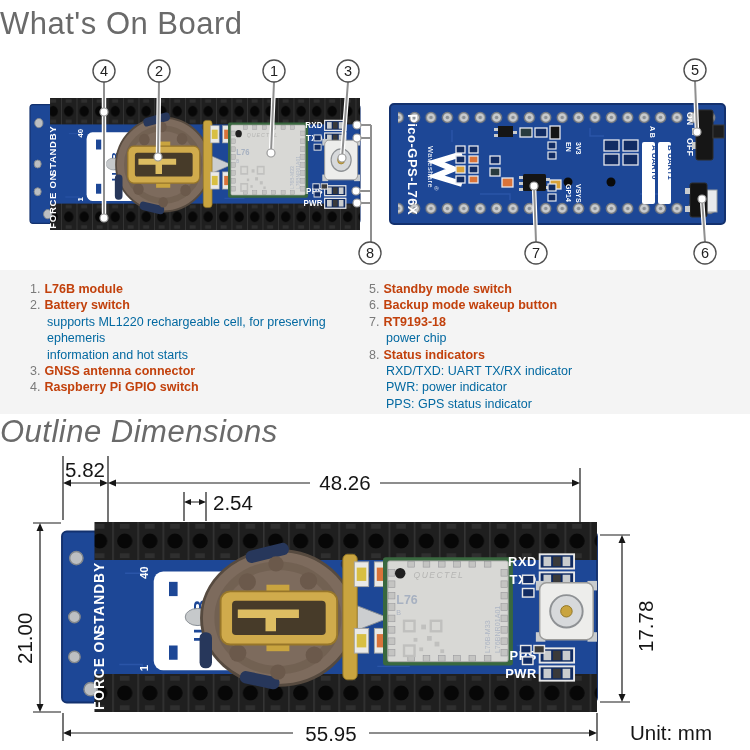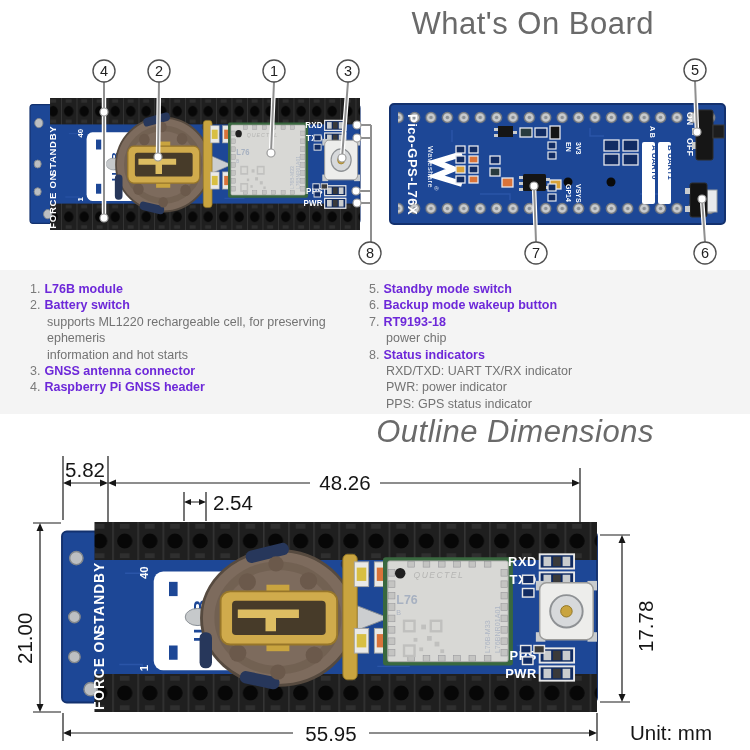--- a/index.html
+++ b/index.html
@@ -1,27 +1,27 @@
 <!DOCTYPE html>
 <html><head>
 <meta charset="utf-8">
 <style>
   html,body{margin:0;padding:0;background:#fff;}
   #page{position:relative;width:750px;height:750px;background:#fff;overflow:hidden;
         font-family:"Liberation Sans",sans-serif;}
   .abs{position:absolute;}
-  h1.sec-title,h2.sec-title{position:absolute;left:0;width:654px;margin:0;text-align:right;
+  h1.sec-title,h2.sec-title{position:absolute;left:0;width:654px;margin:0;text-align:left;
         font-weight:400;font-size:31px;color:#6a6a6a;letter-spacing:.5px;}
   #title-wob{top:6px;}
   #title-od{top:414px;font-style:italic;}
   .legend{position:absolute;left:0;top:270px;width:750px;height:144px;background:#f4f4f4;}
   .lcol{position:absolute;top:11px;font-size:12.5px;line-height:16.4px;color:#444;}
   .lcol .num{color:#7a7a7a;margin-right:4px;}
-  .lcol .ti{font-weight:bold;color:#6d28d9;}
-  .lcol .sub{color:#737373;padding-left:17px;}
+  .lcol .ti{font-weight:bold;color:#c2410c;}
+  .lcol .sub{color:#0369a1;padding-left:17px;}
   svg{overflow:visible;}
   #overlay{pointer-events:none;}
   
   .sk{font:bold 14.5px "Liberation Sans",sans-serif;fill:#fff;letter-spacing:1px;}
   .sk2{font:bold 12px "Liberation Sans",sans-serif;fill:#fff;}
   .sk3{font:bold 13.5px "Liberation Sans",sans-serif;fill:#fff;text-anchor:end;letter-spacing:.5px;}
   .usbt{font:bold 19px "Liberation Sans",sans-serif;fill:#1d4796;letter-spacing:2px;}
   .mtxt{font:italic 9px "Liberation Sans",sans-serif;fill:#b5b5b3;letter-spacing:1.5px;}
   .mtxt2{font:bold 13px "Liberation Sans",sans-serif;fill:#a7b1c1;}
   .mtxt3{font:7.5px "Liberation Sans",sans-serif;fill:#aeb6c4;}
@@ -317,21 +317,21 @@
     </g>
   </svg>
 
   <section class="legend">
     <div class="lcol" style="left:30px;width:340px">
       <div class="li"><span class="num">1.</span><span class="ti">L76B module</span></div>
       <div class="li"><span class="num">2.</span><span class="ti">Battery switch</span></div>
       <div class="sub">supports ML1220 rechargeable cell, for preserving ephemeris</div>
       <div class="sub">information and hot starts</div>
       <div class="li"><span class="num">3.</span><span class="ti">GNSS antenna connector</span></div>
-      <div class="li"><span class="num">4.</span><span class="ti">Raspberry Pi GNSS header</span></div>
+      <div class="li"><span class="num">4.</span><span class="ti">Raspberry Pi GPIO switch</span></div>
     </div>
     <div class="lcol" style="left:369px;width:360px">
       <div class="li"><span class="num">5.</span><span class="ti">Standby mode switch</span></div>
       <div class="li"><span class="num">6.</span><span class="ti">Backup mode wakeup button</span></div>
       <div class="li"><span class="num">7.</span><span class="ti">RT9193-18</span></div>
       <div class="sub">power chip</div>
       <div class="li"><span class="num">8.</span><span class="ti">Status indicators</span></div>
       <div class="sub">RXD/TXD: UART TX/RX indicator</div>
       <div class="sub">PWR: power indicator</div>
       <div class="sub">PPS: GPS status indicator</div>

